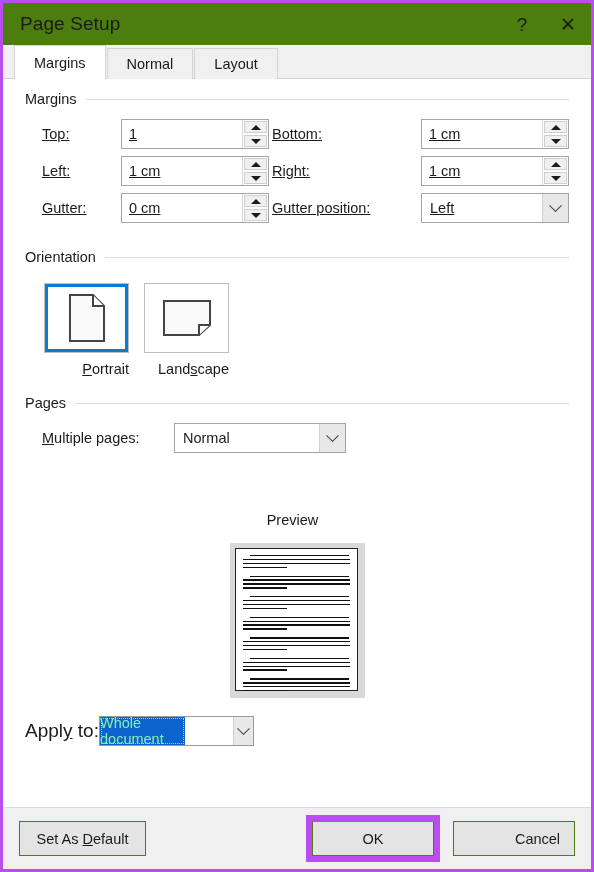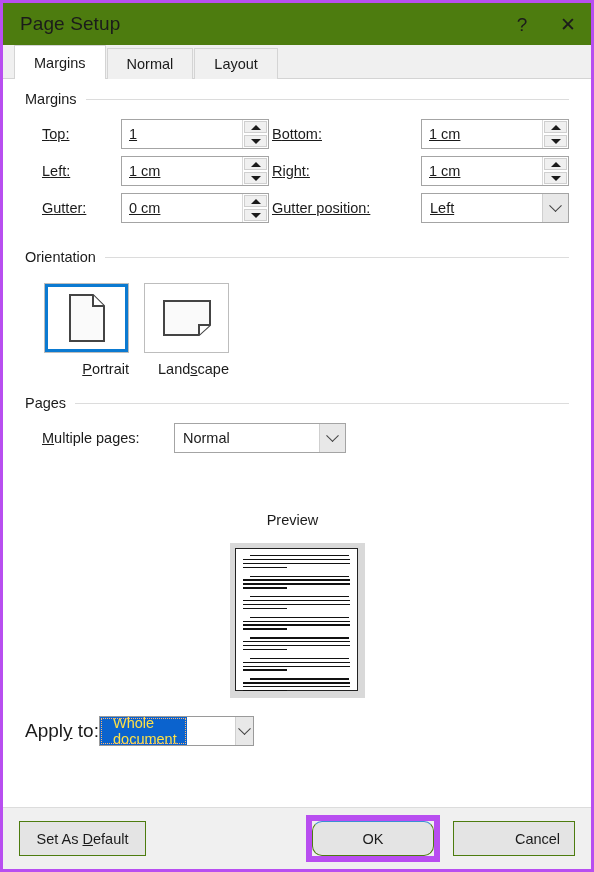--- a/index.html
+++ b/index.html
@@ -265,24 +265,24 @@
   .applyto-label {
     width: 74px;
     font-size: 19px;
   }
   .combo.applyto {
     width: 155px;
     border: 1px solid #9a9a9a;
   }
   .combo.applyto .combo-value {
     background: #0b63ce;
-    color: #fde047;
+    color: #86efac;
     outline: 1px dotted #ffb66e;
     outline-offset: -2px;
-    padding-left: 13px;
+    padding-left: 0;
     height: 100%;
   }
   
   .footer {
     flex: 0 0 62px;
     background: #f0f0f0;
     border-top: 1px solid #dcdcdc;
     display: flex;
     align-items: center;
     padding: 0 16px;
@@ -303,21 +303,20 @@
   .footer-spacer { flex: 1 1 auto; }
   .ok-annot {
     border: 6px solid #b84ef0;
     padding: 0;
     display: inline-block;
     margin-right: 13px;
   }
   .btn-ok {
     width: 122px;
     border-top: 1px solid #3b8fd4;
-    border-radius: 10px;
   }
   .btn-cancel { width: 122px; padding-left: 47px; }
   u { text-decoration: underline; text-underline-offset: 1px; }
 </style>
 </head>
 <body>
 
 <div class="dialog">
 
   <div class="titlebar">

